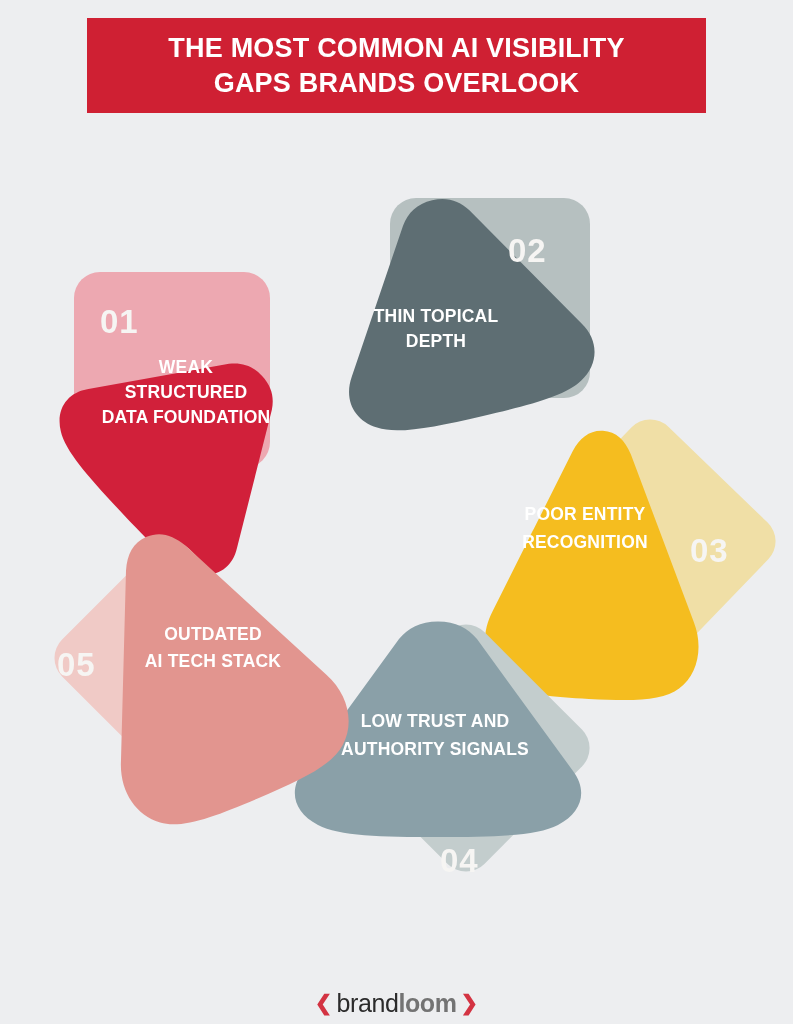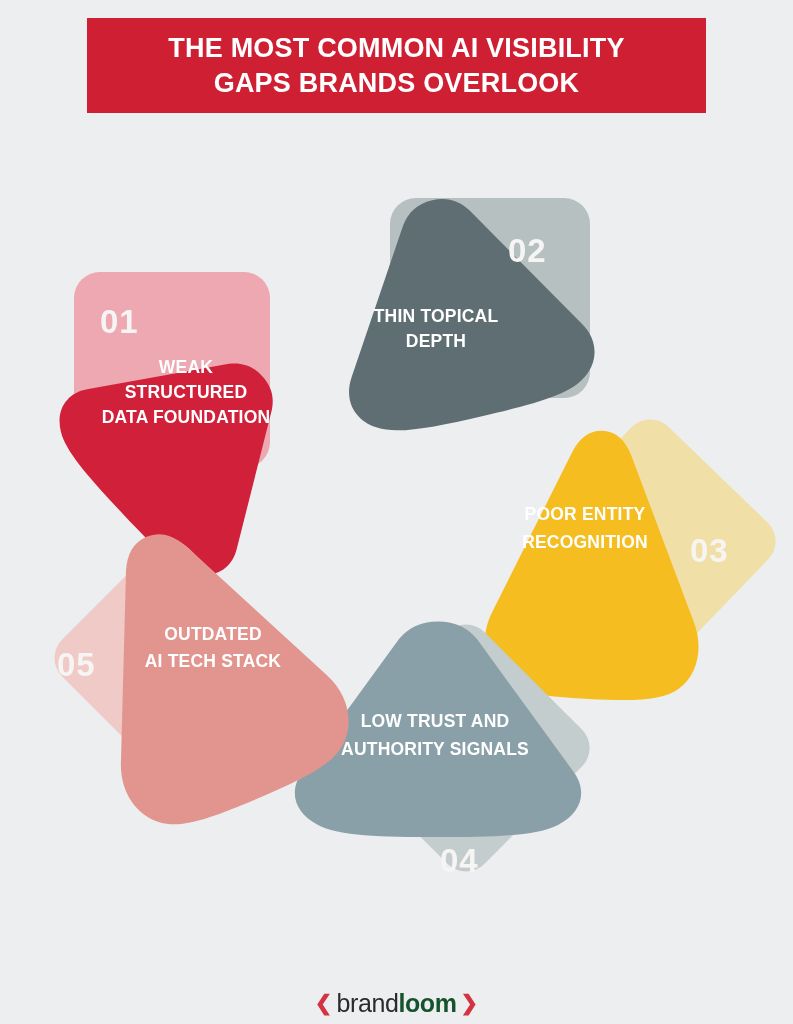--- a/index.html
+++ b/index.html
@@ -98,21 +98,21 @@
     top: -1px;
   }
   .footer-logo .word-light {
     color: #2b2b2b;
     font-size: 25px;
     font-weight: normal;
     letter-spacing: -0.4px;
     line-height: 1;
   }
   .footer-logo .word-bold {
-    color: #14532d;
+    color: #737373;
     font-size: 25px;
     font-weight: bold;
     letter-spacing: -0.4px;
     line-height: 1;
   }
   .logo-wordmark { display: flex; align-items: flex-end; }
 </style>
 </head>
 <body>
 

